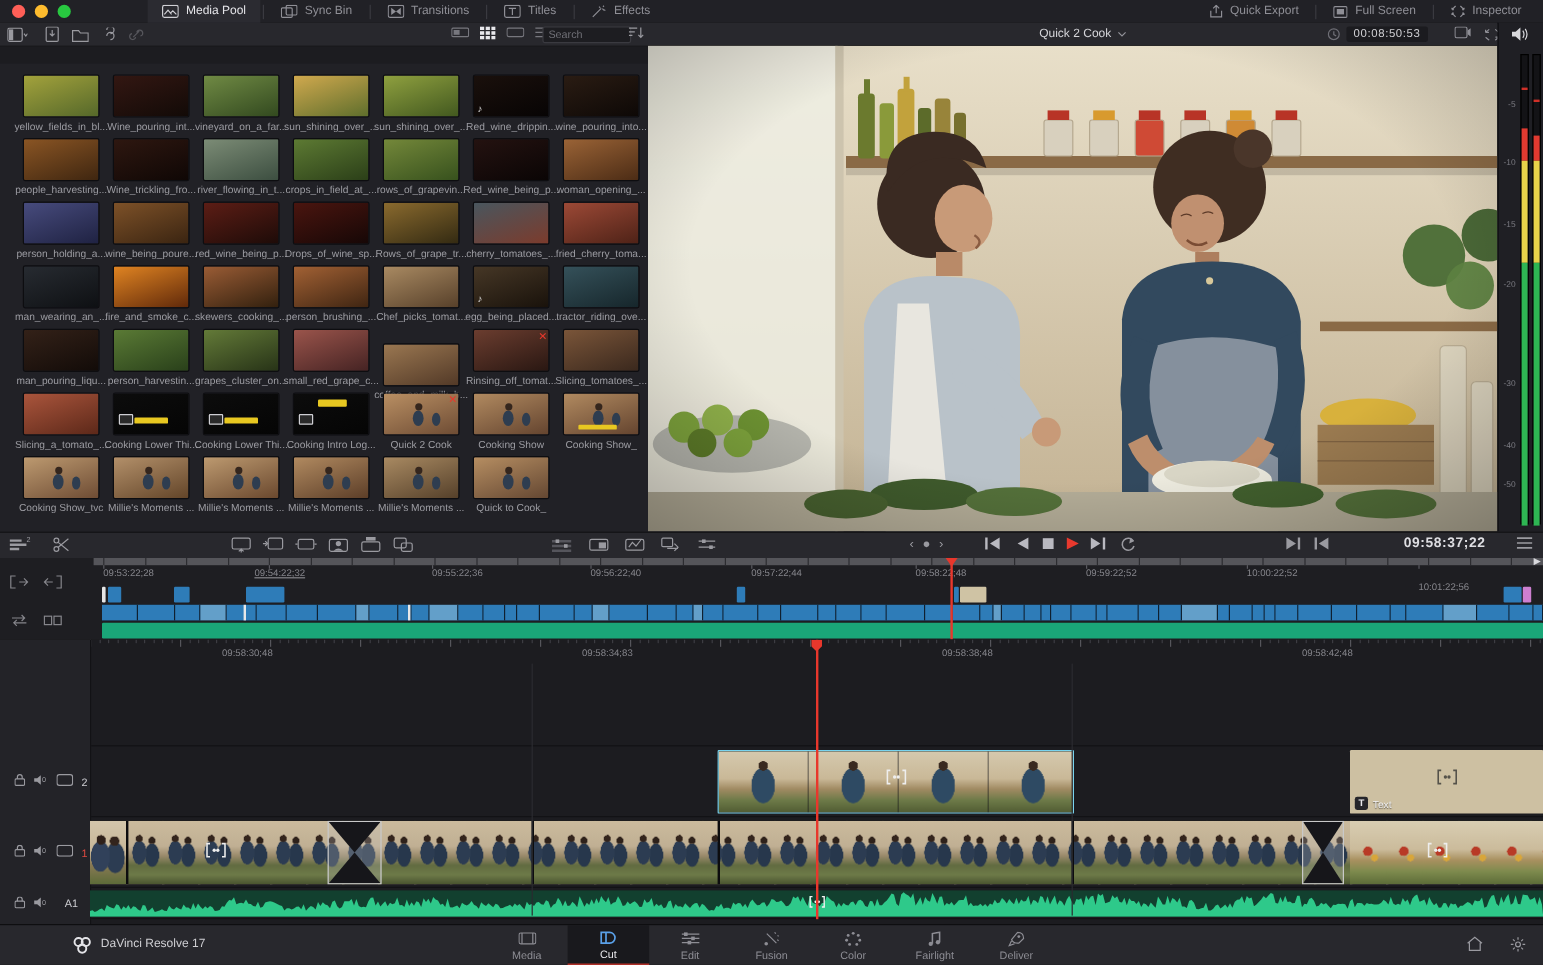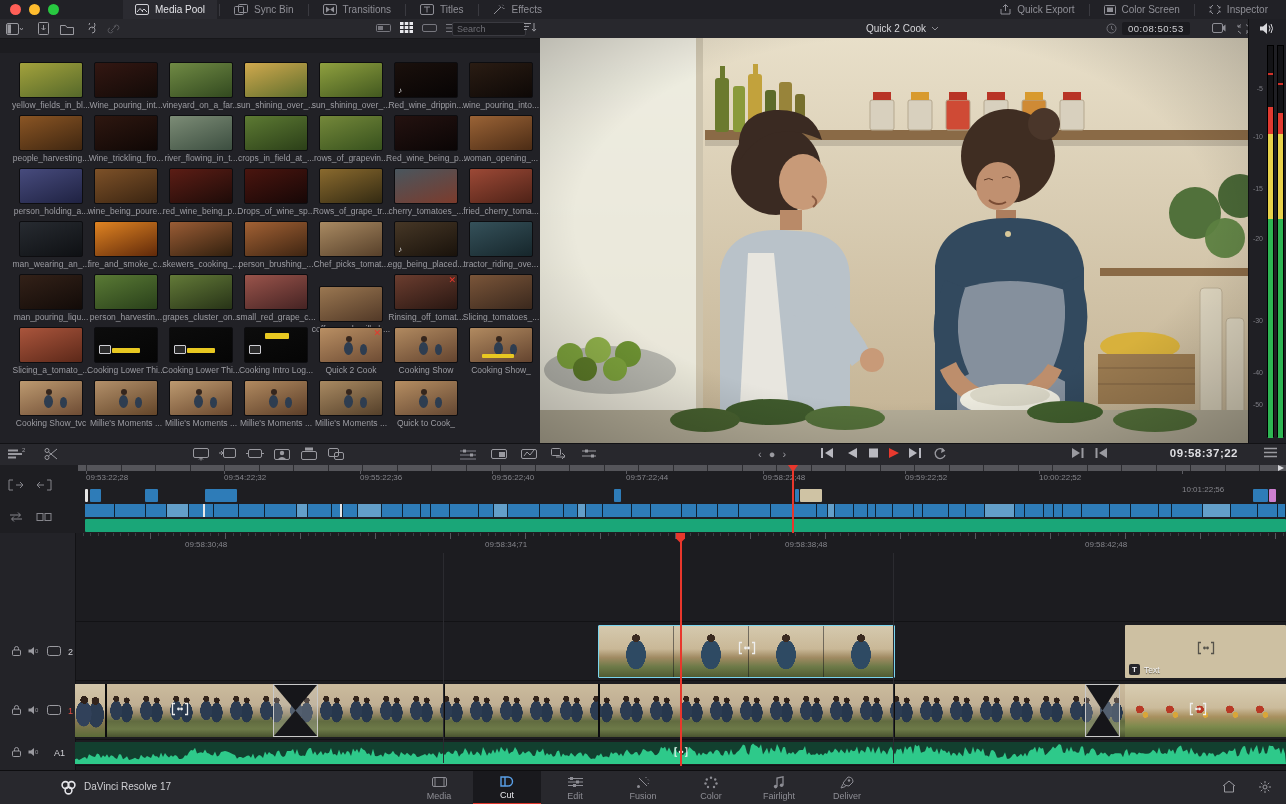--- a/index.html
+++ b/index.html
@@ -178,21 +178,21 @@
         <span>Quick Export</span>
       </div>
       <div class="tb-sep"></div>
       <div class="tb-btn">
         <span class="tbic">
             <svg width="12" height="10" viewBox="0 0 12 10">
               <rect x="0.5" y="0.5" width="11" height="9" rx="1" fill="none" stroke="#8f8f96"></rect>
               <rect x="3" y="2.5" width="6" height="4.5" fill="#8f8f96"></rect>
             </svg>
           </span>
-        <span>Color Screen</span>
+        <span>Full Screen</span>
       </div>
       <div class="tb-sep"></div>
       <div class="tb-btn">
         <span class="tbic">
             <svg width="12" height="11" viewBox="0 0 12 11">
               <path d="M1 4 L4 1 M11 4 L8 1 M1 7 L4 10 M11 7 L8 10 M1 4 l1.5 0 M1 4 l0 -1.5 M11 4 l-1.5 0 M11 4 l0 -1.5 M1 7 l1.5 0 M1 7 l0 1.5 M11 7 l-1.5 0 M11 7 l0 1.5" stroke="#8f8f96" fill="none"></path>
             </svg>
           </span>
         <span>Inspector</span>
       </div>
@@ -912,21 +912,21 @@
         <div class="ov-seg" style="width: 13px; background: rgb(46, 124, 184);"></div>
         <div class="ov-seg" style="width: 31px; background: rgb(46, 124, 184);"></div>
         <div class="ov-seg" style="width: 28px; background: rgb(99, 159, 201);"></div>
         <div class="ov-seg" style="width: 27px; background: rgb(46, 124, 184);"></div>
         <div class="ov-seg" style="width: 20px; background: rgb(46, 124, 184);"></div>
         <div class="ov-seg" style="width: 8px; background: rgb(46, 124, 184);"></div>
       </div>
     <div id="ov-aud"></div>
   <div class="ov-lbl" style="left: 86px;">09:53:22;28</div>
       <div style="position: absolute; left: 86px; top: 6px; width: 1px; height: 3px; background: rgb(90, 90, 96);"></div>
-      <div class="ov-lbl" style="left: 224px;">09:54:22;32</div>
+      <div class="ov-lbl" style="left: 212px; text-decoration: underline;">09:54:22;32</div>
       <div style="position: absolute; left: 224px; top: 6px; width: 1px; height: 3px; background: rgb(90, 90, 96);"></div>
       <div class="ov-lbl" style="left: 360px;">09:55:22;36</div>
       <div style="position: absolute; left: 360px; top: 6px; width: 1px; height: 3px; background: rgb(90, 90, 96);"></div>
       <div class="ov-lbl" style="left: 492px;">09:56:22;40</div>
       <div style="position: absolute; left: 492px; top: 6px; width: 1px; height: 3px; background: rgb(90, 90, 96);"></div>
       <div class="ov-lbl" style="left: 626px;">09:57:22;44</div>
       <div style="position: absolute; left: 626px; top: 6px; width: 1px; height: 3px; background: rgb(90, 90, 96);"></div>
       <div class="ov-lbl" style="left: 763px;">09:58:22;48</div>
       <div style="position: absolute; left: 763px; top: 6px; width: 1px; height: 3px; background: rgb(90, 90, 96);"></div>
       <div class="ov-lbl" style="left: 905px;">09:59:22;52</div>
@@ -1124,21 +1124,21 @@
         <div class="tick" style="left: 1147.5px; height: 3px; background: rgb(60, 60, 66);"></div>
         <div class="tick" style="left: 1155px; height: 3px; background: rgb(60, 60, 66);"></div>
         <div class="tick" style="left: 1162.5px; height: 3px; background: rgb(60, 60, 66);"></div>
         <div class="tick" style="left: 1170px; height: 3px; background: rgb(60, 60, 66);"></div>
         <div class="tick" style="left: 1177.5px; height: 3px; background: rgb(60, 60, 66);"></div>
         <div class="tick" style="left: 1185px; height: 3px; background: rgb(60, 60, 66);"></div>
         <div class="tick" style="left: 1192.5px; height: 3px; background: rgb(60, 60, 66);"></div>
         <div class="tick" style="left: 1200px; height: 6px; background: rgb(85, 85, 91);"></div>
         <div class="tick" style="left: 1207.5px; height: 3px; background: rgb(60, 60, 66);"></div>
         <div class="tl-rlbl" style="left: 110px;">09:58:30;48</div>
-        <div class="tl-rlbl" style="left: 410px;">09:58:34;71</div>
+        <div class="tl-rlbl" style="left: 410px;">09:58:34;83</div>
         <div class="tl-rlbl" style="left: 710px;">09:58:38;48</div>
         <div class="tl-rlbl" style="left: 1010px;">09:58:42;48</div>
       </div>
 
     <div class="hsep" style="top:88px"></div>
     <div class="hsep" style="top:147px"></div>
     <div class="hsep" style="top:206px"></div>
     <div class="hsep" style="top:232px"></div>
 
     <div id="tl-headcol">

